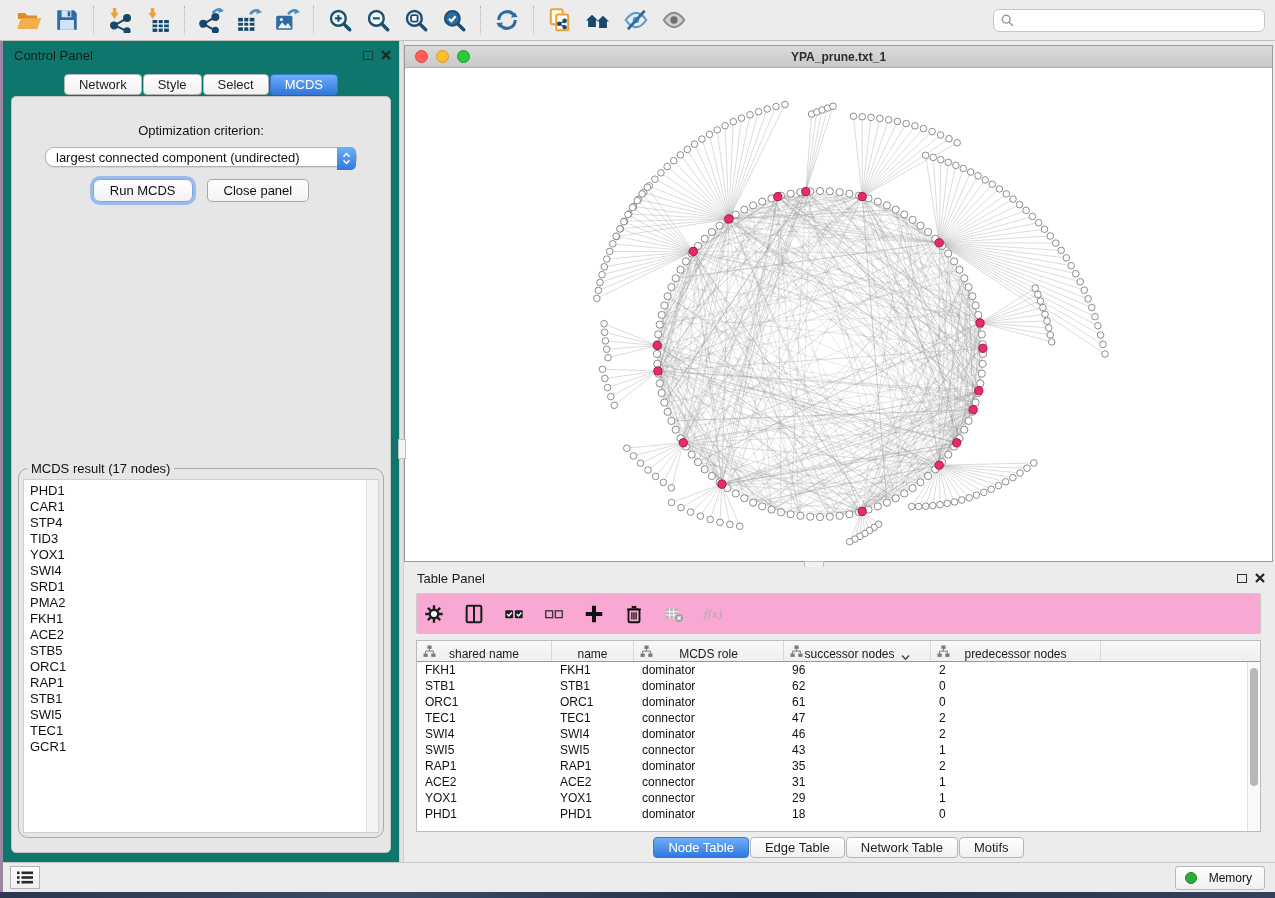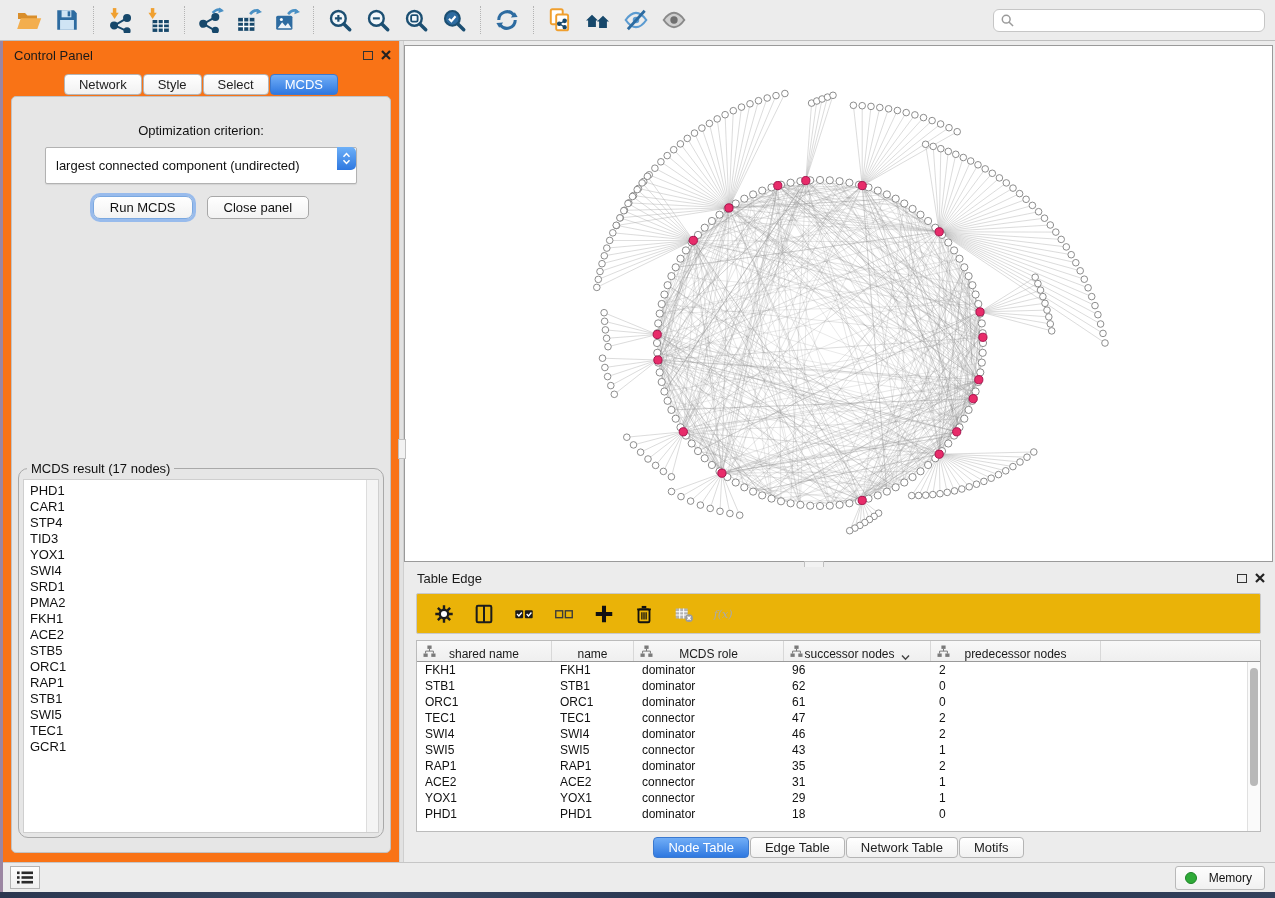--- a/index.html
+++ b/index.html
@@ -20,37 +20,37 @@
   .tb-sep { width:1px; height:28px; margin:0 7px; border-left:1px dotted #b4b4b4; }
   .search-wrap { margin-left:auto; position:relative; }
   .search-wrap svg { position:absolute; left:8px; top:5px; width:13px; height:13px; }
   .search-input { width:272px; height:23px; border:1px solid #c6c6c6; border-radius:6px; background:#fff;
     padding:0 8px 0 26px; font-size:12px; outline:none; }
 
   
   .main { position:absolute; left:3px; top:41px; width:1272px; height:821px; display:flex; }
 
   
-  .control-panel { width:396px; height:100%; position:relative; background:#f97316;text-decoration:underline; }
+  .control-panel { width:396px; height:100%; position:relative; background:#0f766e;text-decoration:underline; }
   .panel-header { position:absolute; top:6px; left:11px; right:8px; height:16px; display:flex; align-items:center; }
   .panel-title { font-size:13px; color:#1a1a1a; }
   .win-btns { margin-left:auto; display:flex; gap:8px; align-items:center; }
   .float-box { width:10px; height:9px; border:1.4px solid #333; display:inline-block; }
   .close-x svg { width:10px; height:10px; display:block; }
 
   .cp-tabs { position:absolute; top:33px; left:0; width:100%; display:flex; justify-content:center; gap:1px; }
   .seg-tab { height:21px; padding:0 14px; font-size:13px; color:#222; background:linear-gradient(#ffffff,#f1f1f1);
     border:1px solid #b5b5b5; border-radius:4px; display:flex; align-items:center; cursor:pointer; }
   .seg-tab.active { background:linear-gradient(#71aef7,#2f78e0); border-color:#3b79cf; color:#fff; }
 
   .cp-card { position:absolute; top:55px; left:8px; width:380px; height:757px; background:#e6e6e6;
     border:1px solid #c2c2c2; border-radius:5px; }
   .crit-label { margin-top:26px; text-align:center; font-size:13px; color:#111; }
-  .dropdown { margin:9px auto 12px; width:312px; height:37px; background:#fff; border:1px solid #b2b2b2;
-    border-radius:2px; display:flex; align-items:center; position:relative; cursor:pointer;
+  .dropdown { margin:9px auto 12px; width:312px; height:20px; background:#fff; border:1px solid #b2b2b2;
+    border-radius:9px; display:flex; align-items:center; position:relative; cursor:pointer;
     box-shadow:0 1px 1px rgba(0,0,0,.08); }
   .dropdown-value { font-size:13px; padding-left:10px; color:#111; white-space:nowrap; }
   .dropdown-stepper { position:absolute; right:0; top:-1px; width:19px; height:23px;
     background:linear-gradient(#6db0f8,#2f78e0); border-radius:0 5px 5px 0; display:flex; flex-direction:column;
     align-items:center; justify-content:center; gap:1px; }
   .dropdown-stepper svg { width:9px; height:6px; display:block; }
   .btn-row { margin-top:12px; display:flex; justify-content:center; gap:14px; }
   .mac-btn { height:23px; padding:0 16px; font-size:13px; background:linear-gradient(#ffffff,#f2f2f2);
     border:1px solid #a8a8a8; border-radius:5px; cursor:pointer; color:#111; }
   .mac-btn.focused { box-shadow:0 0 0 3px rgba(110,165,240,.65); border-color:#7aa8e0;border-radius:7px; }
@@ -85,22 +85,22 @@
   .nv-canvas { flex:1; background:#fff; }
   .nv-canvas svg { display:block; width:100%; height:100%; }
 
   .h-splitter { height:5px; position:relative; cursor:row-resize; }
   .h-grip { position:absolute; left:400px; top:-1px; width:20px; height:7px; background:#f2f2f2;
     border:1px solid #c0c0c0; }
 
   
   .table-panel { flex:1; position:relative; background:#ececec; }
   .tp-header { position:absolute; top:3px; left:13px; right:8px; height:16px; display:flex; align-items:center; }
-  .tp-toolbar { position:absolute; top:26px; left:12px; right:12px; height:41px; background:#eab308;
-    border:1px solid #c9c9c9; border-radius:2px; display:flex; align-items:center; padding-left:10px; gap:6px; }
+  .tp-toolbar { position:absolute; top:26px; left:12px; right:12px; height:41px; background:#f9a8d4;
+    border:1px solid #c9c9c9; border-radius:2px; display:flex; align-items:center; gap:6px; }
   .tpi { width:34px; height:32px; border:none; background:transparent; display:flex; align-items:center;
     justify-content:center; cursor:pointer; }
   .tpi svg { width:22px; height:22px; }
 
   .data-table { position:absolute; top:73px; left:12px; right:12px; height:192px; background:#fff;
     border:1px solid #bbb; overflow:hidden; }
   .thead { display:grid; grid-template-columns:135px 82px 150px 147px 170px 1fr; height:21px;
     background:linear-gradient(#f8f8f8,#efefef); border-bottom:1px solid #9a9a9a; }
   .th { position:relative; display:flex; align-items:flex-end; justify-content:center; font-size:12px; color:#1a1a1a;
     border-right:1px solid #d8d8d8; cursor:pointer; }
@@ -347,20 +347,28 @@
     </div>
   </div>
 
   <div class="v-splitter">
     <div class="v-grip"></div>
   </div>
 
   <div class="right-col">
 
     <div class="network-view">
+      <div class="nv-titlebar">
+        <span class="traffic">
+          <span class="tl red"></span>
+          <span class="tl yellow"></span>
+          <span class="tl green"></span>
+        </span>
+        <span class="nv-title">YPA_prune.txt_1</span>
+      </div>
       <div class="nv-canvas">
         <svg id="graph-svg" viewBox="0 0 867 493" preserveAspectRatio="xMidYMid meet">
             <line x1="577.9" y1="280.3" x2="577.7" y2="276.2" stroke="#8f8f8f" stroke-width="0.55" opacity="0.42"></line>
             <line x1="577.9" y1="280.3" x2="567.4" y2="228.2" stroke="#8f8f8f" stroke-width="0.55" opacity="0.42"></line>
             <line x1="577.9" y1="280.3" x2="575.3" y2="315.4" stroke="#8f8f8f" stroke-width="0.55" opacity="0.42"></line>
             <line x1="577.9" y1="280.3" x2="357.2" y2="438.4" stroke="#8f8f8f" stroke-width="0.55" opacity="0.42"></line>
             <line x1="577.9" y1="280.3" x2="280.9" y2="193.4" stroke="#8f8f8f" stroke-width="0.55" opacity="0.42"></line>
             <line x1="577.9" y1="280.3" x2="256.7" y2="247.0" stroke="#8f8f8f" stroke-width="0.55" opacity="0.42"></line>
             <line x1="577.9" y1="280.3" x2="434.6" y2="124.2" stroke="#8f8f8f" stroke-width="0.55" opacity="0.42"></line>
             <line x1="577.9" y1="280.3" x2="259.4" y2="334.5" stroke="#8f8f8f" stroke-width="0.55" opacity="0.42"></line>
@@ -1273,21 +1281,21 @@
           </svg>
       </div>
     </div>
 
     <div class="h-splitter">
       <div class="h-grip"></div>
     </div>
 
     <div class="table-panel">
       <div class="tp-header">
-        <span class="panel-title">Table Edge</span>
+        <span class="panel-title">Table Panel</span>
         <span class="win-btns">
           <span class="float-box"></span>
           <span class="close-x">
             <svg viewBox="0 0 10 10">
                 <path d="M1 1l8 8M9 1l-8 8" stroke="#222" stroke-width="2.2"></path>
               </svg>
           </span>
         </span>
       </div>
 

